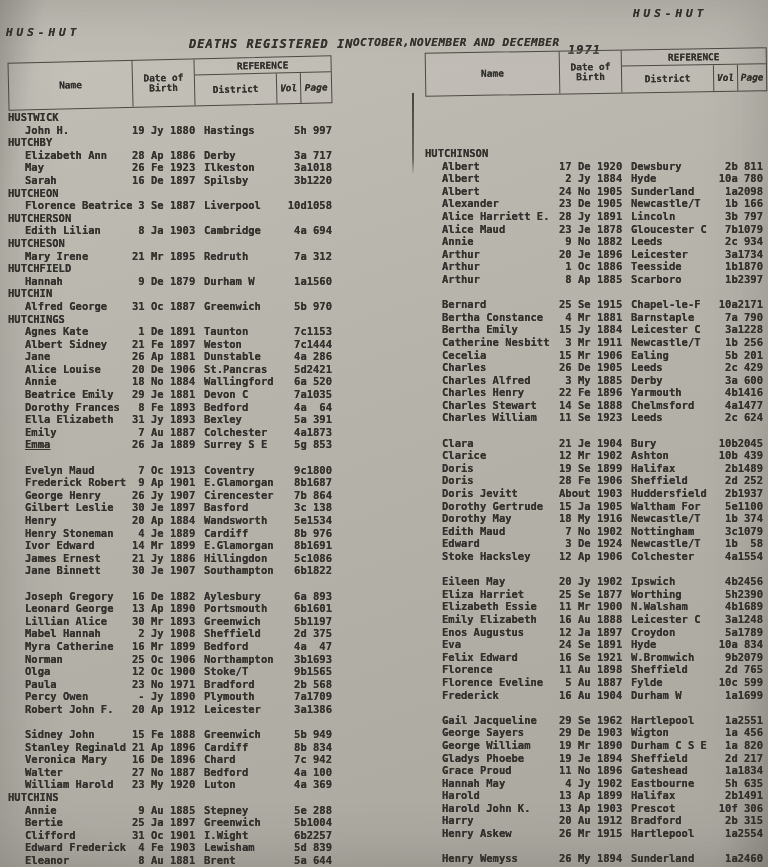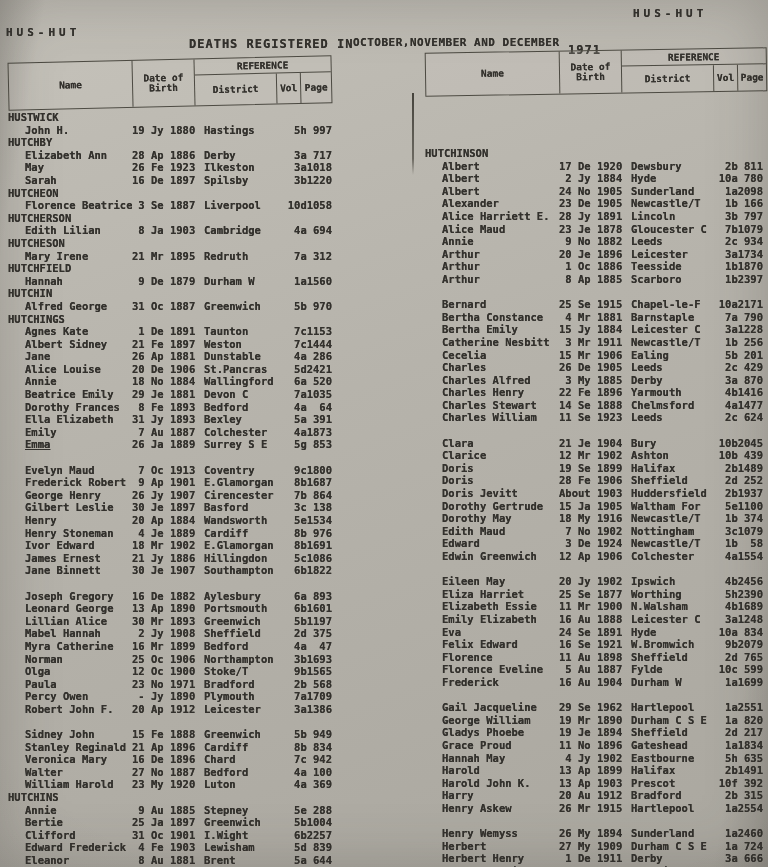--- a/index.html
+++ b/index.html
@@ -7,37 +7,37 @@
     width:768px;height:867px;overflow:hidden;position:relative;
     background:
       radial-gradient(140% 120% at 55% 40%, rgba(0,0,0,0) 55%, rgba(52,50,45,0.22) 100%),
       linear-gradient(100deg, rgba(58,56,50,0.20) 0%, rgba(0,0,0,0) 5%),
       linear-gradient(280deg, rgba(58,56,50,0.14) 0%, rgba(0,0,0,0) 6%),
       linear-gradient(160deg,#c2bfb7 0%, #b6b3ab 45%, #aaa79f 100%);
     font-family:"DejaVu Sans Mono","Liberation Mono",monospace;
     font-weight:bold;color:#33312d;
     text-shadow:0 0 0.6px rgba(45,43,38,0.85);
   }
-  .abs{position:absolute;}
+  .abs{position:absolute;font-style:italic;}
   .corner{font-size:11px;letter-spacing:4px;}
   .title{font-size:12px;letter-spacing:1px;}
   .period{font-size:11px;letter-spacing:0.5px;}
   .year{font-size:12px;letter-spacing:1px;}
 
   
   .hdr{position:absolute;display:grid;grid-template-rows:16px 1fr;
        border:1.6px solid #4c4a42;background:rgba(210,207,199,0.18);}
   .hdr .c{display:flex;align-items:center;justify-content:center;
           text-align:center;font-size:9.5px;line-height:10px;padding:0 1px;}
   .h-name{grid-area:1/1/3/2;border-right:1.6px solid #4c4a42;}
   .h-dob{grid-area:1/2/3/3;border-right:1.6px solid #4c4a42;}
   .h-ref{grid-area:1/3/2/6;border-bottom:1.6px solid #4c4a42;}
   .h-district{grid-area:2/3/3/4;border-right:1.6px solid #4c4a42;}
-  .h-vol{grid-area:2/4/3/5;border-right:1.6px solid #4c4a42;}
-  .h-page{grid-area:2/5/3/6;}
+  .h-vol{grid-area:2/4/3/5;border-right:1.6px solid #4c4a42;font-style:italic;}
+  .h-page{grid-area:2/5/3/6;font-style:italic;}
   #hdr-left{left:8px;top:59px;width:322px;height:46px;
             grid-template-columns:124px 62px 82px 24px 30px;transform:rotate(-1.3deg);}
   #hdr-right{left:425px;top:50px;width:340px;height:42px;
              grid-template-columns:134px 62px 92px 24px 28px;transform:rotate(-0.9deg);}
 
   
   .col{position:absolute;}
   #col-left{left:8px;top:111px;width:326px;}
   #col-right{left:425px;top:99px;width:340px;margin-top:48px;}
   .line{display:grid;height:12.6px;line-height:12.6px;font-size:10.5px;white-space:nowrap;}
@@ -240,21 +240,21 @@
       <span class="r"> 5e1534</span>
     </div>
     <div class="line entry">
       <span class="n">Henry Stoneman</span>
       <span class="d"> 4 Je 1889</span>
       <span class="t">Cardiff</span>
       <span class="r"> 8b 976</span>
     </div>
     <div class="line entry">
       <span class="n">Ivor Edward</span>
-      <span class="d">18 Mr 1902</span>
+      <span class="d">14 Mr 1899</span>
       <span class="t">E.Glamorgan</span>
       <span class="r"> 8b1691</span>
     </div>
     <div class="line entry">
       <span class="n">James Ernest</span>
       <span class="d">21 Jy 1886</span>
       <span class="t">Hillingdon</span>
       <span class="r"> 5c1086</span>
     </div>
     <div class="line entry">
@@ -483,21 +483,21 @@
     <div class="line entry">
       <span class="n">Charles</span>
       <span class="d">26 De 1905</span>
       <span class="t">Leeds</span>
       <span class="r"> 2c 429</span>
     </div>
     <div class="line entry">
       <span class="n">Charles Alfred</span>
       <span class="d"> 3 My 1885</span>
       <span class="t">Derby</span>
-      <span class="r"> 3a 870</span>
+      <span class="r"> 3a 600</span>
     </div>
     <div class="line entry">
       <span class="n">Charles Henry</span>
       <span class="d">22 Fe 1896</span>
       <span class="t">Yarmouth</span>
       <span class="r"> 4b1416</span>
     </div>
     <div class="line entry">
       <span class="n">Charles Stewart</span>
       <span class="d">14 Se 1888</span>
@@ -559,21 +559,21 @@
       <span class="t">Nottingham</span>
       <span class="r"> 3c1079</span>
     </div>
     <div class="line entry">
       <span class="n">Edward</span>
       <span class="d"> 3 De 1924</span>
       <span class="t">Newcastle/T</span>
       <span class="r"> 1b  58</span>
     </div>
     <div class="line entry">
-      <span class="n">Edwin Greenwich</span>
+      <span class="n">Stoke Hacksley</span>
       <span class="d">12 Ap 1906</span>
       <span class="t">Colchester</span>
       <span class="r"> 4a1554</span>
     </div>
     <div class="gap"></div>
     <div class="line entry">
       <span class="n">Eileen May</span>
       <span class="d">20 Jy 1902</span>
       <span class="t">Ipswich</span>
       <span class="r"> 4b2456</span>
@@ -590,20 +590,26 @@
       <span class="t">N.Walsham</span>
       <span class="r"> 4b1689</span>
     </div>
     <div class="line entry">
       <span class="n">Emily Elizabeth</span>
       <span class="d">16 Au 1888</span>
       <span class="t">Leicester C</span>
       <span class="r"> 3a1248</span>
     </div>
     <div class="line entry">
+      <span class="n">Enos Augustus</span>
+      <span class="d">12 Ja 1897</span>
+      <span class="t">Croydon</span>
+      <span class="r"> 5a1789</span>
+    </div>
+    <div class="line entry">
       <span class="n">Eva</span>
       <span class="d">24 Se 1891</span>
       <span class="t">Hyde</span>
       <span class="r">10a 834</span>
     </div>
     <div class="line entry">
       <span class="n">Felix Edward</span>
       <span class="d">16 Se 1921</span>
       <span class="t">W.Bromwich</span>
       <span class="r"> 9b2079</span>
@@ -627,20 +633,26 @@
       <span class="r"> 1a1699</span>
     </div>
     <div class="gap"></div>
     <div class="line entry">
       <span class="n">Gail Jacqueline</span>
       <span class="d">29 Se 1962</span>
       <span class="t">Hartlepool</span>
       <span class="r"> 1a2551</span>
     </div>
     <div class="line entry">
+      <span class="n">George Sayers</span>
+      <span class="d">29 De 1903</span>
+      <span class="t">Wigton</span>
+      <span class="r"> 1a 456</span>
+    </div>
+    <div class="line entry">
       <span class="n">George William</span>
       <span class="d">19 Mr 1890</span>
       <span class="t">Durham C S E</span>
       <span class="r"> 1a 820</span>
     </div>
     <div class="line entry">
       <span class="n">Gladys Phoebe</span>
       <span class="d">19 Je 1894</span>
       <span class="t">Sheffield</span>
       <span class="r"> 2d 217</span>
@@ -660,21 +672,21 @@
     <div class="line entry">
       <span class="n">Harold</span>
       <span class="d">13 Ap 1899</span>
       <span class="t">Halifax</span>
       <span class="r"> 2b1491</span>
     </div>
     <div class="line entry">
       <span class="n">Harold John K.</span>
       <span class="d">13 Ap 1903</span>
       <span class="t">Prescot</span>
-      <span class="r">10f 392</span>
+      <span class="r">10f 306</span>
     </div>
     <div class="line entry">
       <span class="n">Harry</span>
       <span class="d">20 Au 1912</span>
       <span class="t">Bradford</span>
       <span class="r"> 2b 315</span>
     </div>
     <div class="line entry">
       <span class="n">Henry Askew</span>
       <span class="d">26 Mr 1915</span>

